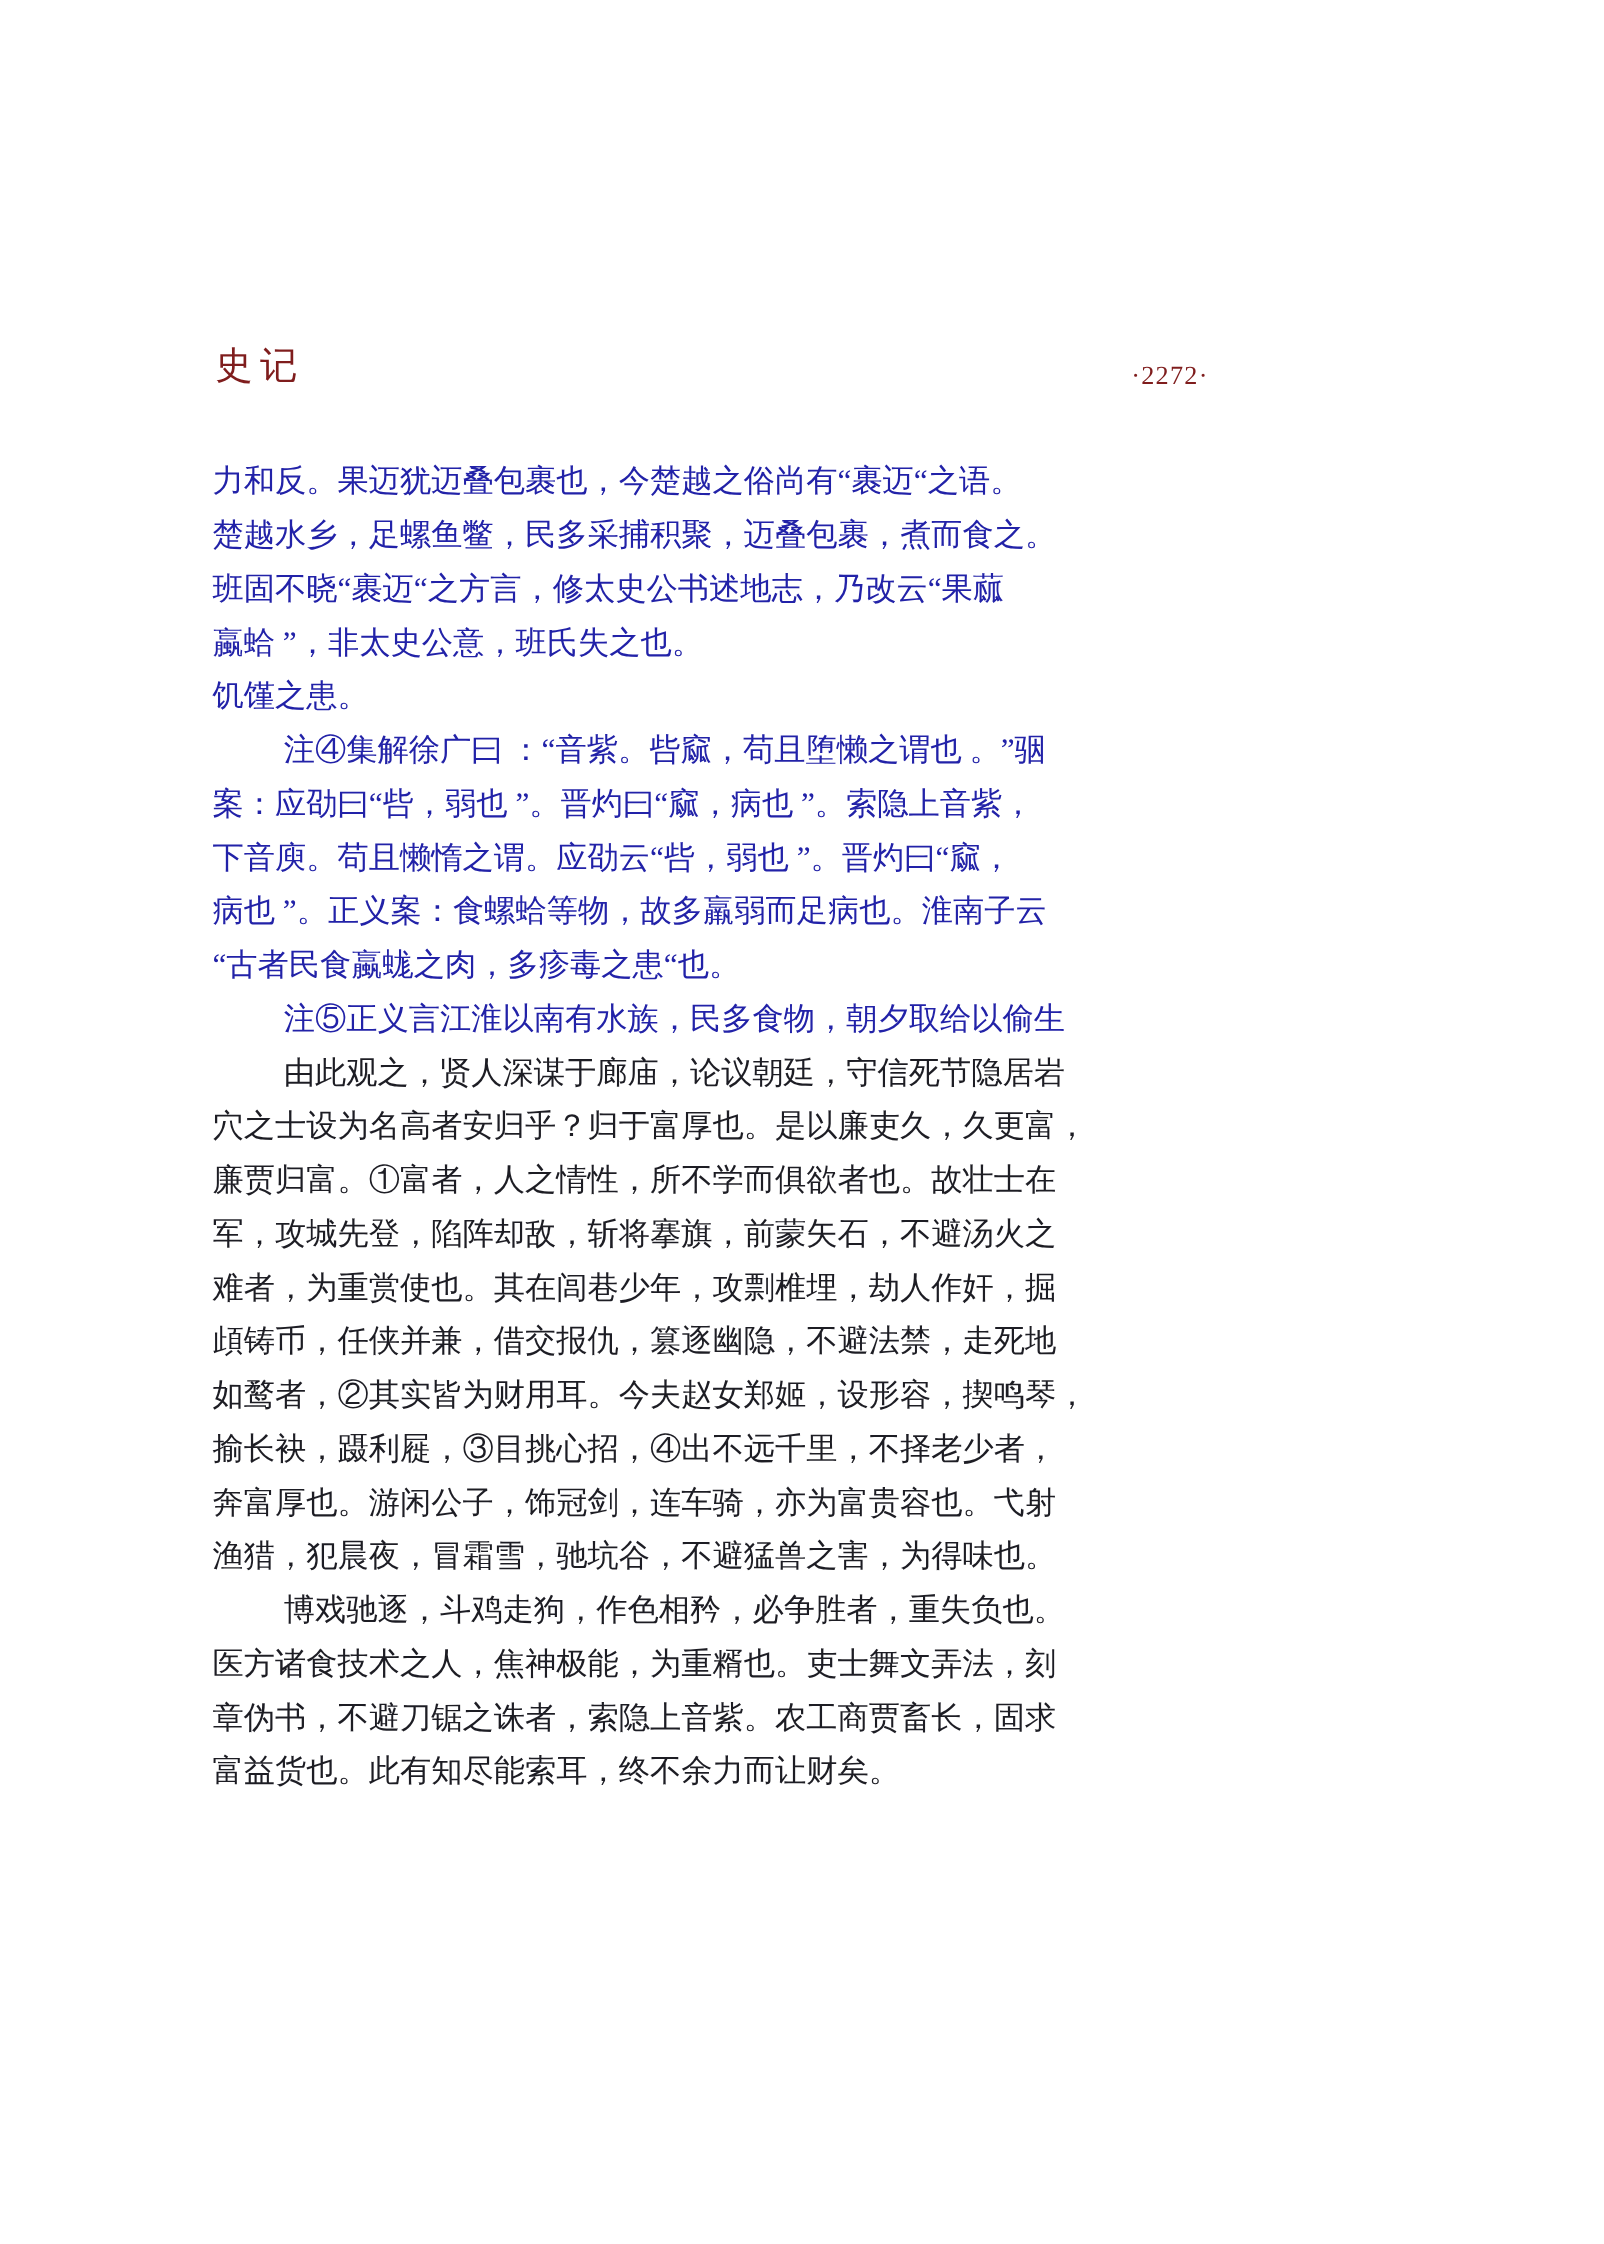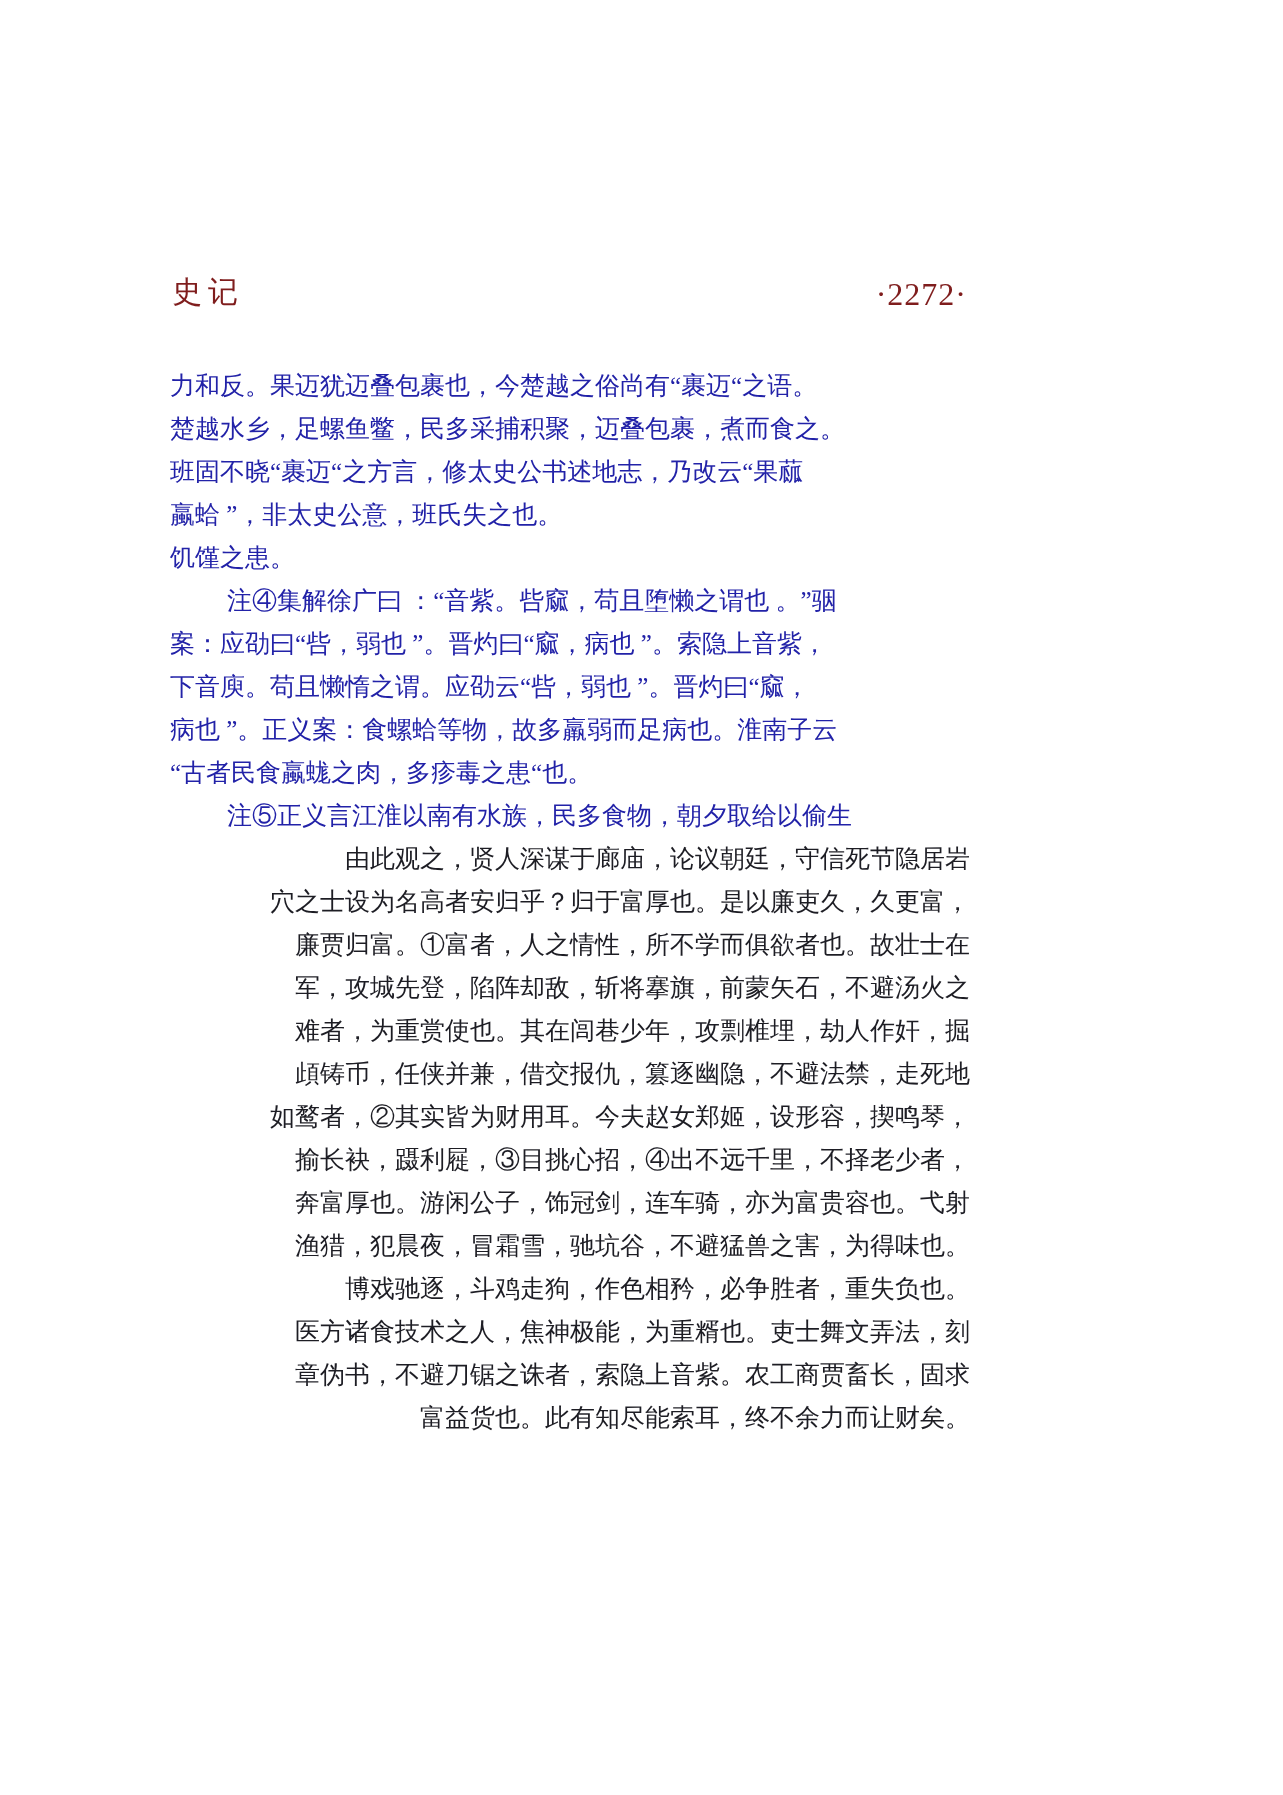--- a/index.html
+++ b/index.html
@@ -21,39 +21,39 @@
     justify-content: space-between;
     align-items: flex-end;
     color: #7f1d1d;
   }
   .header .title {
     font-size: 30px;
     letter-spacing: 6px;
     font-weight: 500;
   }
   .header .pagenum {
-    font-size: 32px;
+    font-size: 21px;
     letter-spacing: 1px;
   }
   .body {
     position: absolute;
     left: 170px;
     top: 364px;
     width: 800px;
   }
   .line {
     height: 43px;
     line-height: 43px;
     font-size: 25px;
     white-space: nowrap;
     letter-spacing: 0px;
   }
   .line.indent { padding-left: 57px; }
   .line.blue { color: var(--annotation-color, #2222a8); }
-  .line.dark { color: var(--main-color, #1d1d24); text-align: right; }
+  .line.dark { color: var(--main-color, #1d1d24); }
 </style>
 </head>
 <body>
 
 <div class="page">
   <div class="header">
     <span class="title">史记</span>
     <span class="pagenum">·2272·</span>
   </div>
   <div class="body">

